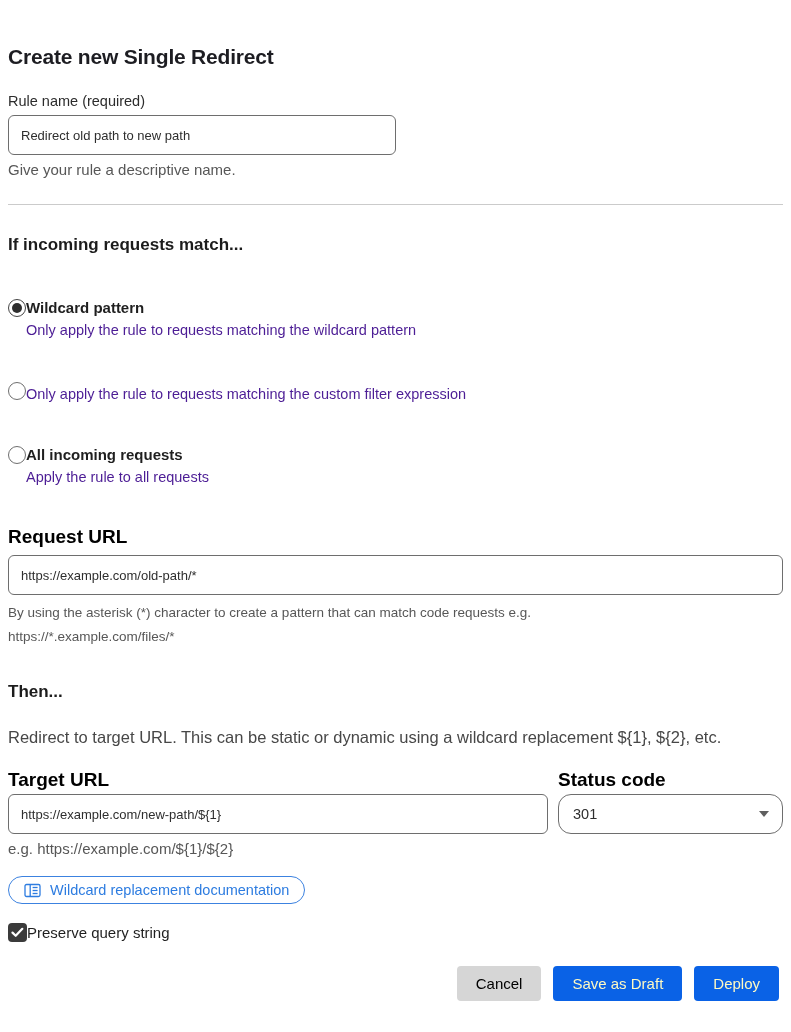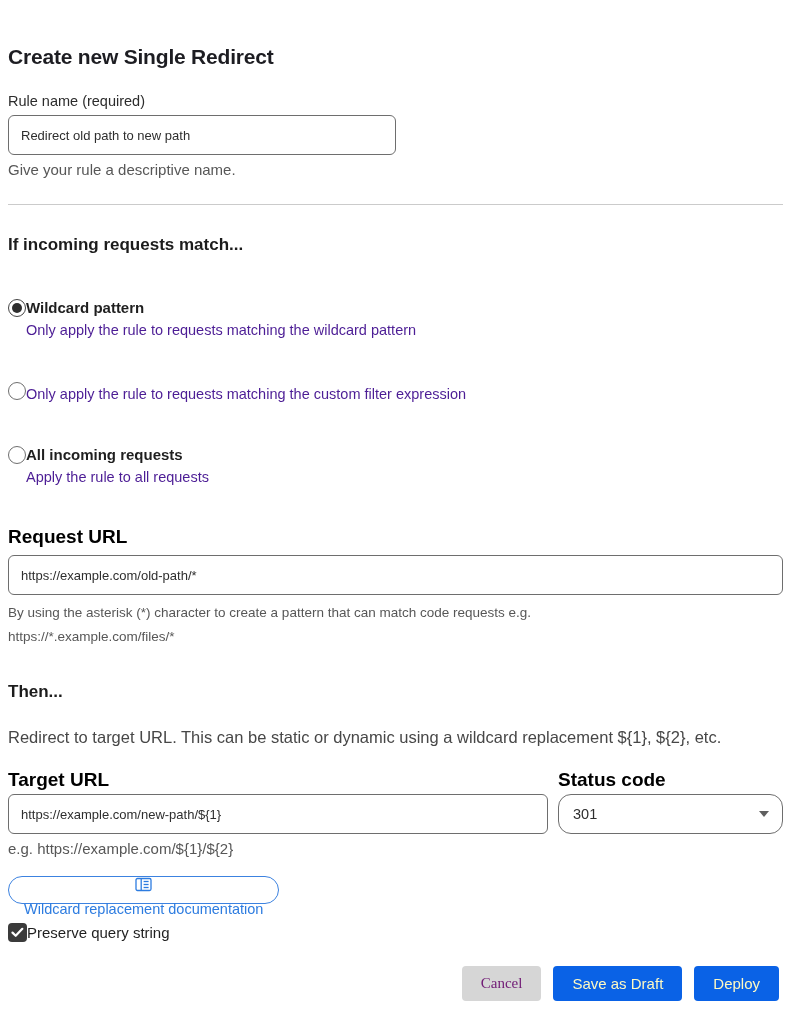--- a/index.html
+++ b/index.html
@@ -74,35 +74,35 @@
   .fields-row .text-input { margin-top: 5px; }
 
   .select-box {
     margin-top: 5px; height: 40px; width: 100%;
     border: 1px solid #6e6e6e; border-radius: 13px; background: #fff;
     display: flex; align-items: center; justify-content: space-between;
     padding: 0 13px 0 14px; font-size: 14.5px; color: #2e2e2e; cursor: pointer;
   }
   .caret { width: 0; height: 0; border-left: 5px solid transparent; border-right: 5px solid transparent; border-top: 6px solid #5f5f5f; }
 
-  .pill2 { margin-top: 19px; flex-direction: column; }
+  .pill2 { margin-top: 19px; }
 
   .checkbox-row { margin-top: 19px; display: flex; align-items: center; cursor: pointer; }
   .checkbox-control {
     flex: none; width: 19px; height: 19px; border-radius: 4px;
     background: #3b3b3b; display: flex; align-items: center; justify-content: center;
   }
   .checkbox-label { font-size: 15px; color: #1f1f1f; }
 
   .footer { margin-top: 24px; display: flex; justify-content: flex-end; align-items: center; gap: 12px; padding-right: 4px; }
   .btn {
     height: 35px; border: none; border-radius: 4px; font-size: 15px;
     font-family: "Liberation Sans", sans-serif; cursor: pointer; padding: 0 19px;
   }
-  .btn-cancel { background: #d6d6d6; color: #701a75; font-family: Liberation Serif, serif; }
+  .btn-cancel { background: #d6d6d6; color: #000000; }
   .btn-primary { background: #0a62e6; color: #fef9c3; }
 </style>
 </head>
 <body>
 
 <div class="container">
 
   <h1 class="page-title">Create new Single Redirect</h1>
 
   <label class="label-regular">Rule name (required)</label>

